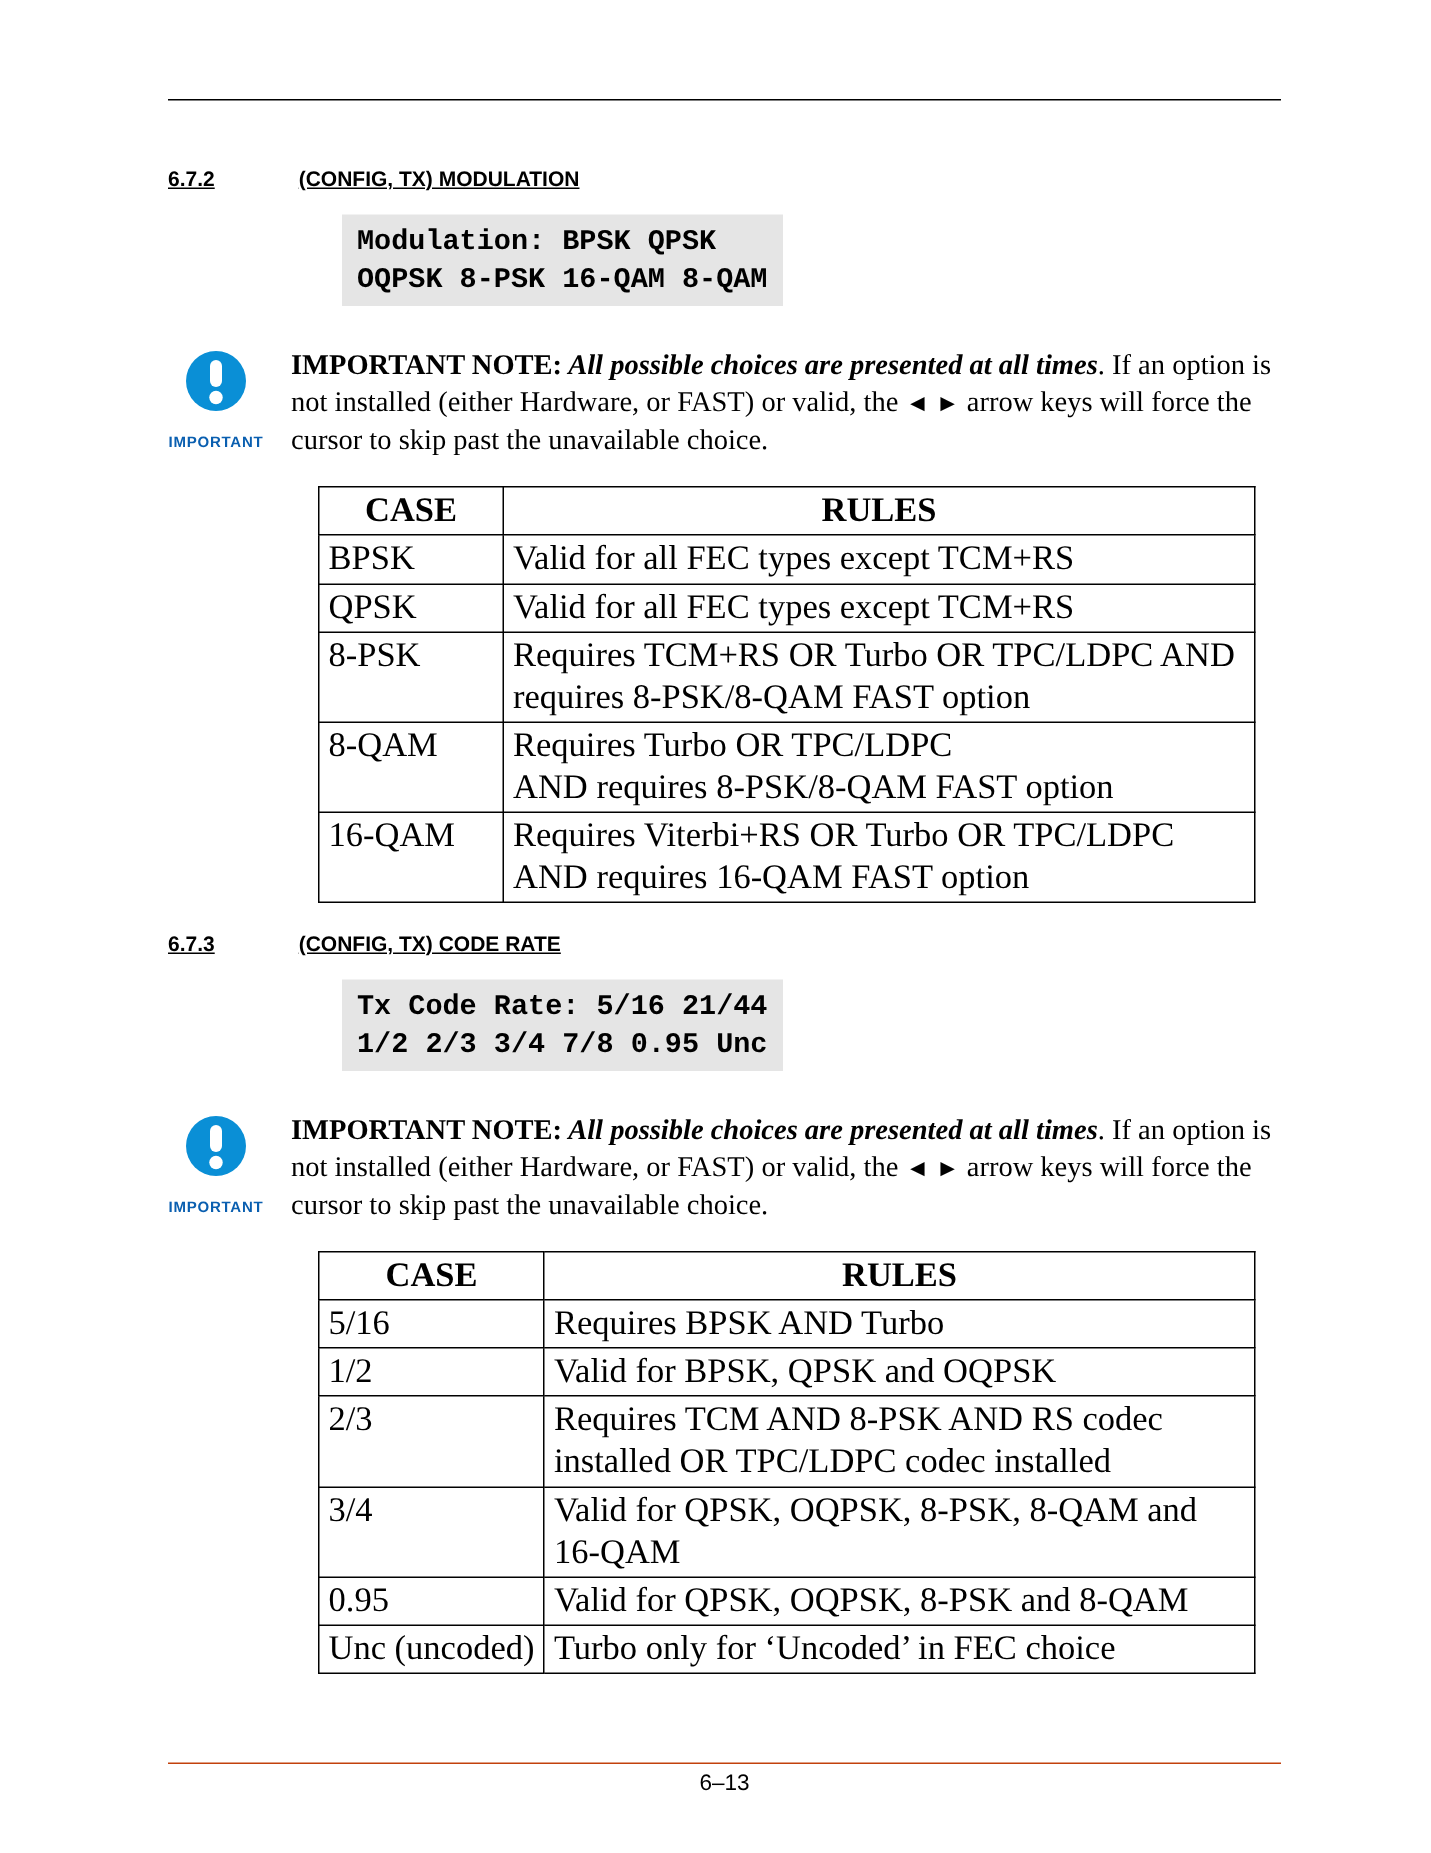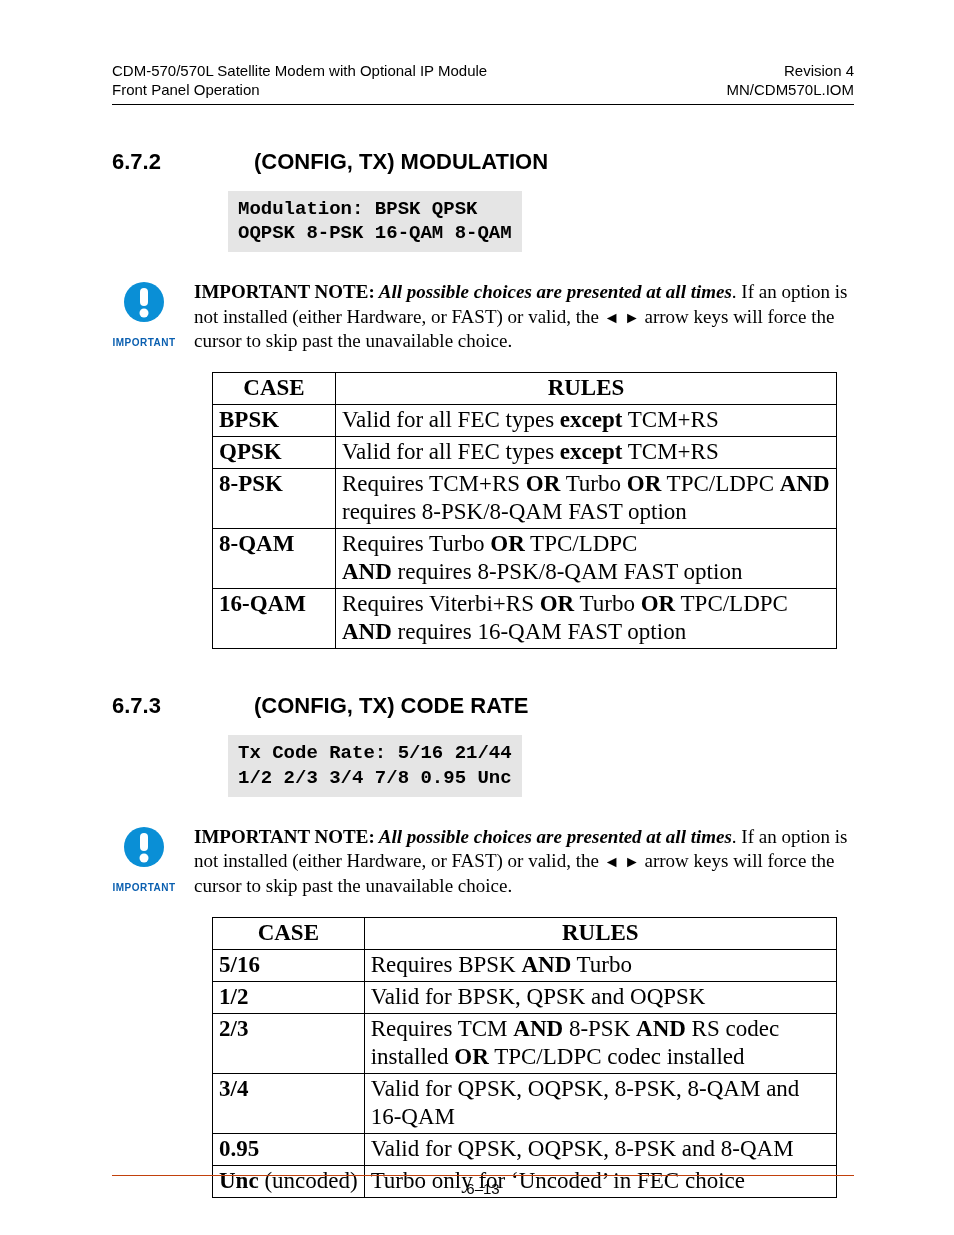--- a/index.html
+++ b/index.html
@@ -26,25 +26,26 @@
     font-size: 15px;
     display: flex;
     justify-content: space-between;
     line-height: 1.25;
     border-bottom: 0;
   }
   .hdr-line { border-bottom: 1px solid #000; margin-top: 4px; }
   .h2 {
     font-family: Arial, Helvetica, sans-serif;
     font-weight: bold;
-    font-size: 22px;
+    font-size: 14px;
     margin-top: 44px;
     margin-bottom: 16px;
     display: flex;
-    gap: 93px;
+    gap: 56px;
+    text-decoration: underline;
   }
   .code-block {
     margin-left: 116px;
     background: #e5e5e5;
     font-family: "Courier New", monospace;
     font-weight: bold;
     font-size: 19px;
     line-height: 1.3;
     padding: 6px 10px;
     display: inline-block;
@@ -89,46 +90,36 @@
     line-height: 1.22;
   }
   table.rules th {
     font-weight: bold;
     text-align: center;
   }
   table.rules td.case {
     font-weight: bold;
     white-space: nowrap;
   }
-  .b { font-weight: bold; }
+  .b { font-weight: normal; }
   .footer {
     position: absolute;
     left: 112px; right: 100px;
     bottom: 38px;
     border-top: 1px solid #c2410c;
     text-align: center;
     font-family: Arial, Helvetica, sans-serif;
     font-size: 15px;
     padding-top: 4px;
   }
 </style>
 </head>
 <body>
 
 <div class="page">
-  <div class="hdr">
-    <div>
-      <div>CDM-570/570L Satellite Modem with Optional IP Module</div>
-      <div>Front Panel Operation</div>
-    </div>
-    <div style="text-align:right">
-      <div>Revision 4</div>
-      <div>MN/CDM570L.IOM</div>
-    </div>
-  </div>
   <div class="hdr-line"></div>
 
   
   <div class="h2">
     <span>6.7.2</span>
     <span>(CONFIG, TX)  MODULATION</span>
   </div>
 
   <div class="code-block"><span>Modulation: BPSK QPSK</span>
 <span>OQPSK 8-PSK 16-QAM 8-QAM</span></div>
@@ -172,21 +163,21 @@
           <td><span>Requires Turbo </span><span class="b">OR</span><span> TPC/LDPC</span><br><span class="b">AND</span><span> requires 8-PSK/8-QAM FAST option</span></td>
         </tr>
         <tr>
           <td class="case"><span class="b">16-QAM</span></td>
           <td><span>Requires Viterbi+RS </span><span class="b">OR</span><span> Turbo </span><span class="b">OR</span><span> TPC/LDPC</span><br><span class="b">AND</span><span> requires 16-QAM FAST option</span></td>
         </tr>
       </tbody>
   </table>
 
   
-  <div class="h2" style="margin-top:44px">
+  <div class="h2" style="margin-top:19px">
     <span>6.7.3</span>
     <span>(CONFIG, TX)  CODE RATE</span>
   </div>
 
   <div class="code-block"><span>Tx Code Rate: 5/16 21/44</span>
 <span>1/2 2/3 3/4 7/8 0.95 Unc</span></div>
 
   <div class="note-wrap">
     <div class="important-icon">
       <svg width="56" height="50" viewBox="0 0 56 50">

